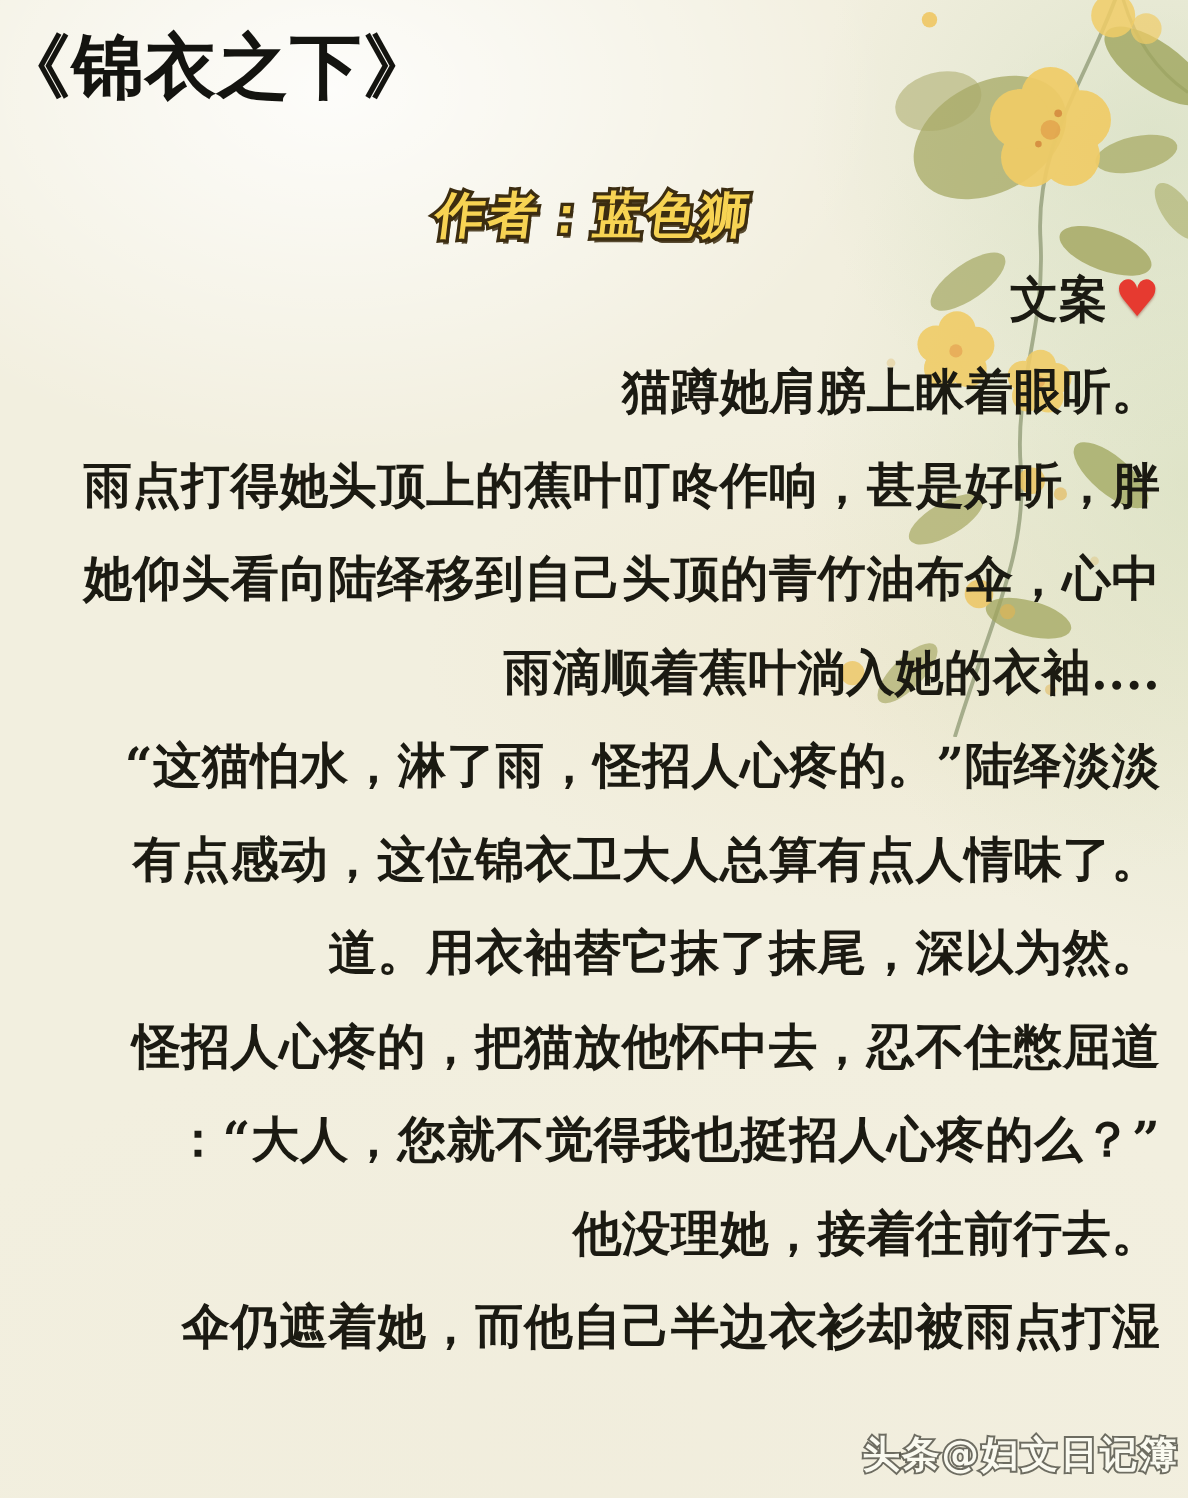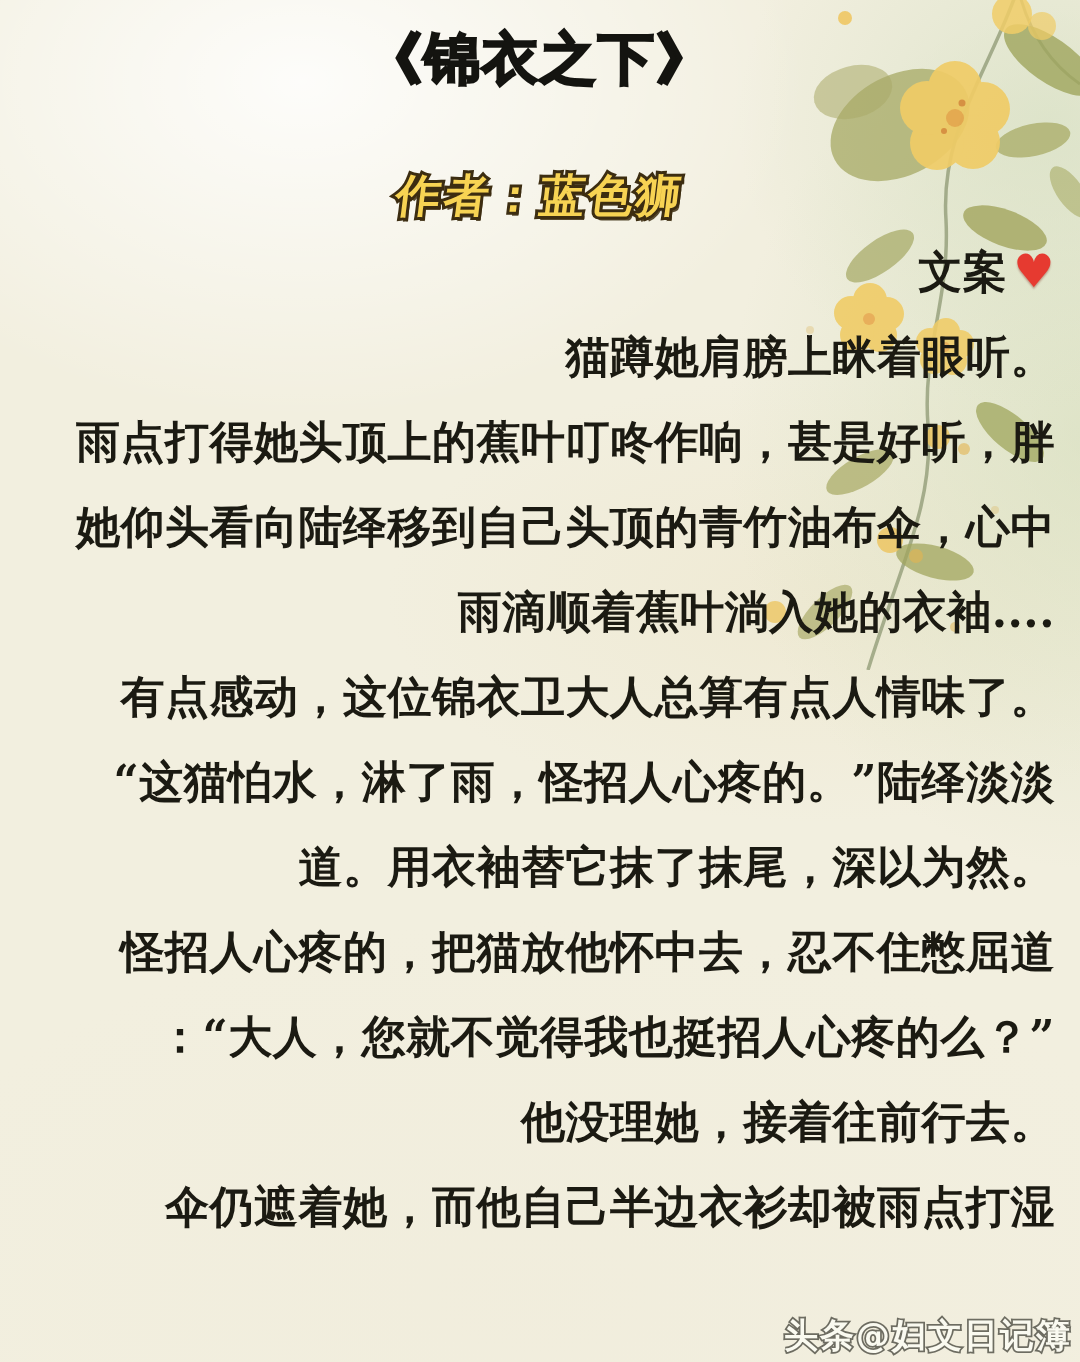--- a/index.html
+++ b/index.html
@@ -15,22 +15,22 @@
     background:
       radial-gradient(ellipse 720px 480px at 28% 6%,  rgba(255,255,255,0.85), rgba(255,255,255,0) 70%),
       radial-gradient(ellipse 430px 400px at 97% 9%,  rgba(213,223,194,0.65), rgba(213,223,194,0) 72%),
       radial-gradient(ellipse 520px 620px at 101% 32%, rgba(206,218,180,0.55), rgba(206,218,180,0) 70%),
       radial-gradient(ellipse 620px 320px at 76% 44%, rgba(235,227,197,0.45), rgba(235,227,197,0) 70%),
       radial-gradient(ellipse 900px 500px at 50% 95%, rgba(240,236,219,0.6), rgba(240,236,219,0) 75%);
   }
   .floral{position:absolute;top:0;right:0;pointer-events:none;}
   .title{
     position:absolute;top:26px;left:0;width:100%;
-    margin:0;text-align:center;
-    font-size:56px;line-height:1.15;font-weight:700;
+    margin:0;text-align:left;
+    font-size:64px;line-height:1.15;font-weight:400;
     color:#141410;letter-spacing:2px;
     -webkit-text-stroke:2.5px #141410;
     paint-order:stroke fill;
   }
   .author{
     position:absolute;top:166px;left:0;width:100%;
     text-align:center;
     font-family:"DejaVu Sans", sans-serif;
     font-size:45px;font-weight:900;letter-spacing:3px;
     color:#f7d353;
@@ -50,21 +50,21 @@
     white-space:nowrap;letter-spacing:0.5px;
   }
   .heart{
     color:#e63a30;
     font-family:"DejaVu Sans", sans-serif;
     font-size:46px;
     margin-left:6px;
     text-shadow:0 2px 2px rgba(120,20,10,0.35);
   }
   .watermark{
-    position:absolute;right:8px;bottom:3px;
+    position:absolute;right:8px;bottom:16px;
     font-family:"DejaVu Sans", sans-serif;
     font-size:34px;font-weight:700;letter-spacing:2px;
     color:#fbfbf2;
     -webkit-text-stroke:3.5px rgba(72,72,62,0.82);
     paint-order:stroke fill;
     opacity:0.95;
   }
 </style>
 </head>
 <body>
@@ -129,22 +129,22 @@
   <h1 class="title">《锦衣之下》</h1>
 
   <div class="author">作者：蓝色狮</div>
 
   <div class="content">
     <div class="line"><span>文案</span><span class="heart">♥</span></div>
     <div class="line">猫蹲她肩膀上眯着眼听。</div>
     <div class="line">雨点打得她头顶上的蕉叶叮咚作响，甚是好听，胖</div>
     <div class="line">她仰头看向陆绎移到自己头顶的青竹油布伞，心中</div>
     <div class="line">雨滴顺着蕉叶淌入她的衣袖....</div>
+    <div class="line">“这猫怕水，淋了雨，怪招人心疼的。”陆绎淡淡</div>
     <div class="line">有点感动，这位锦衣卫大人总算有点人情味了。</div>
-    <div class="line">“这猫怕水，淋了雨，怪招人心疼的。”陆绎淡淡</div>
     <div class="line">道。用衣袖替它抹了抹尾，深以为然。</div>
     <div class="line">怪招人心疼的，把猫放他怀中去，忍不住憋屈道</div>
     <div class="line">：“大人，您就不觉得我也挺招人心疼的么？”</div>
     <div class="line">他没理她，接着往前行去。</div>
     <div class="line">伞仍遮着她，而他自己半边衣衫却被雨点打湿</div>
   </div>
 
   <div class="watermark">头条@妇文日记簿</div>
 
 </div>

